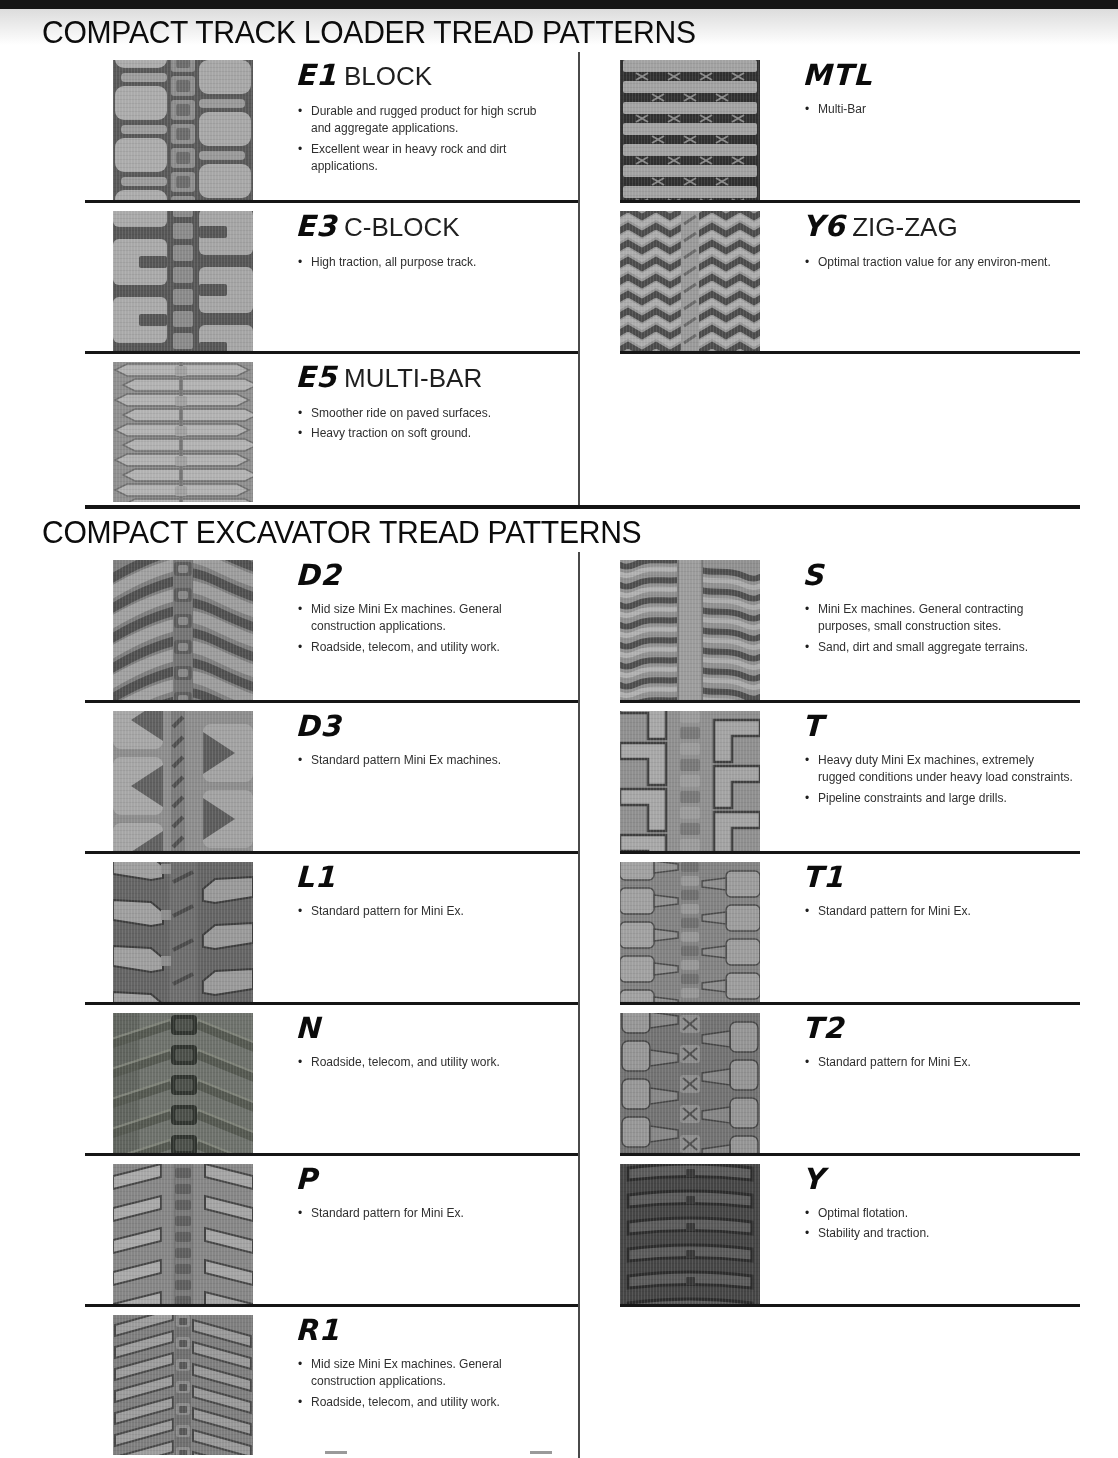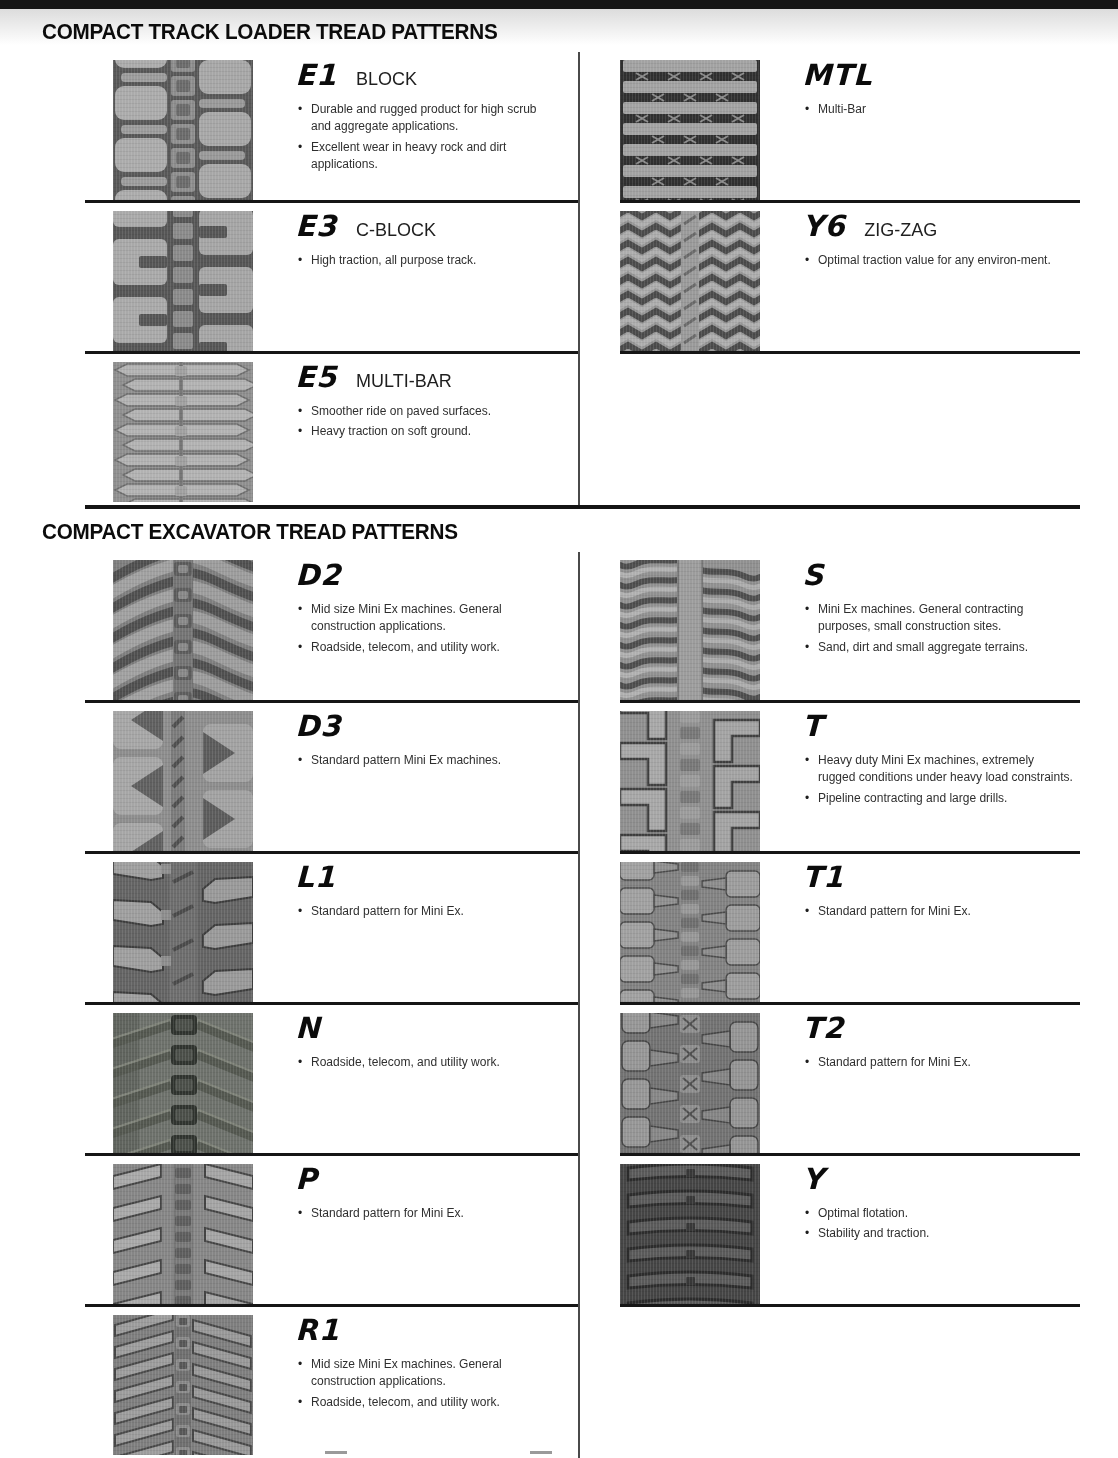--- a/index.html
+++ b/index.html
@@ -4,22 +4,22 @@
 <style>
   html,body{margin:0;padding:0}
   body{
     width:1118px;height:1458px;position:relative;overflow:hidden;
     background:#ffffff;font-family:"Liberation Sans",sans-serif;
   }
   .topbar{position:absolute;top:0;left:0;width:1118px;height:9px;background:#151515;z-index:5}
   .topfade{position:absolute;top:9px;left:0;width:1118px;height:36px;background:linear-gradient(#dcdcdc,#ffffff);z-index:0}
   .page{position:relative;z-index:1;padding-top:9px}
 
-  h2.section-title{margin:0;padding:6px 0 3px 42px;font-size:22px;line-height:34px;
-    font-weight:bold;color:#0c0c0c;letter-spacing:-0.3px}
+  h2.section-title{margin:0;padding:6px 0 3px 42px;font-size:32px;line-height:34px;
+    font-weight:normal;color:#0c0c0c;letter-spacing:-0.3px}
   h2.section-title>span{display:inline-block;transform:scaleX(.94);transform-origin:left}
 
   .section-body{display:flex;margin-left:85px;width:995px;align-items:stretch}
   .col{box-sizing:border-box}
   .col.left{width:493px}
   .col.right{width:502px;border-left:2px solid #4a4a4a;padding-left:40px}
 
   .entry{display:flex;min-height:151px;box-sizing:border-box;padding-top:6px;
     border-bottom:3px solid #161616;align-items:flex-start}
   .entry.noline{border-bottom:none}
@@ -29,21 +29,21 @@
   .img-wrap svg{display:block}
   .tex{position:absolute;inset:0;pointer-events:none;
     background:
       repeating-linear-gradient(90deg,rgba(255,255,255,.10) 0 1px,rgba(0,0,0,0) 1px 3px),
       repeating-linear-gradient(0deg,rgba(0,0,0,.06) 0 1px,rgba(0,0,0,0) 1px 4px);}
 
   .txt{margin-left:45px;padding-top:2px}
   .code-line{white-space:nowrap}
   .code{display:inline-block;font-family:"DejaVu Sans",sans-serif;font-size:29px;line-height:30px;
     font-weight:900;font-style:italic;letter-spacing:1px;color:#0b0b0b;transform:skewX(-4deg)}
-  .subtitle{font-size:18px;color:#1f1f1f;margin-left:16px;font-weight:400}
+  .subtitle{font-size:26px;color:#1f1f1f;margin-left:4px;font-weight:400}
 
   ul.bullets{list-style:none;margin:11px 0 0 0;padding:0;width:245px;
     font-size:12px;line-height:1.45;color:#2f2f2f}
   .col.right ul.bullets{width:268px}
   ul.bullets li{position:relative;padding-left:13px;margin-bottom:3px}
   ul.bullets li::before{content:"\2022";position:absolute;left:0;top:0;color:#1d1d1d}
 
   .section-divider{height:4px;background:#141414;margin-left:85px;width:995px}
 
   .edge-mark{position:absolute;height:3px;width:22px;background:#9a9a9a;bottom:4px}
@@ -644,21 +644,21 @@
               <path d="M140,147 h-46 v42 h18 v-26 h28 z" fill="#a3a3a3" stroke="#3f3f3f" stroke-width="2.5"></path>
             </svg>
             <div class="tex"></div>
           </div>
     <div class="txt">
       <div class="code-line">
         <span class="code">T</span>
       </div>
       <ul class="bullets">
               <li>Heavy duty Mini Ex machines, extremely rugged conditions under heavy load constraints.</li>
-              <li>Pipeline contracting and large drills.</li>
+              <li>Pipeline constraints and large drills.</li>
             </ul>
     </div>
   </div>
 
   <div class="entry">
     <div class="img-wrap">
             <svg viewBox="0 0 140 140" width="140" height="140" xmlns="http://www.w3.org/2000/svg">
               <rect x="0" y="0" width="140" height="140" fill="#828282" rx="0"></rect>
               <rect x="61" y="0" width="18" height="10" fill="#6f6f6f" rx="2"></rect>
               <rect x="61" y="14" width="18" height="10" fill="#979797" rx="2"></rect>

